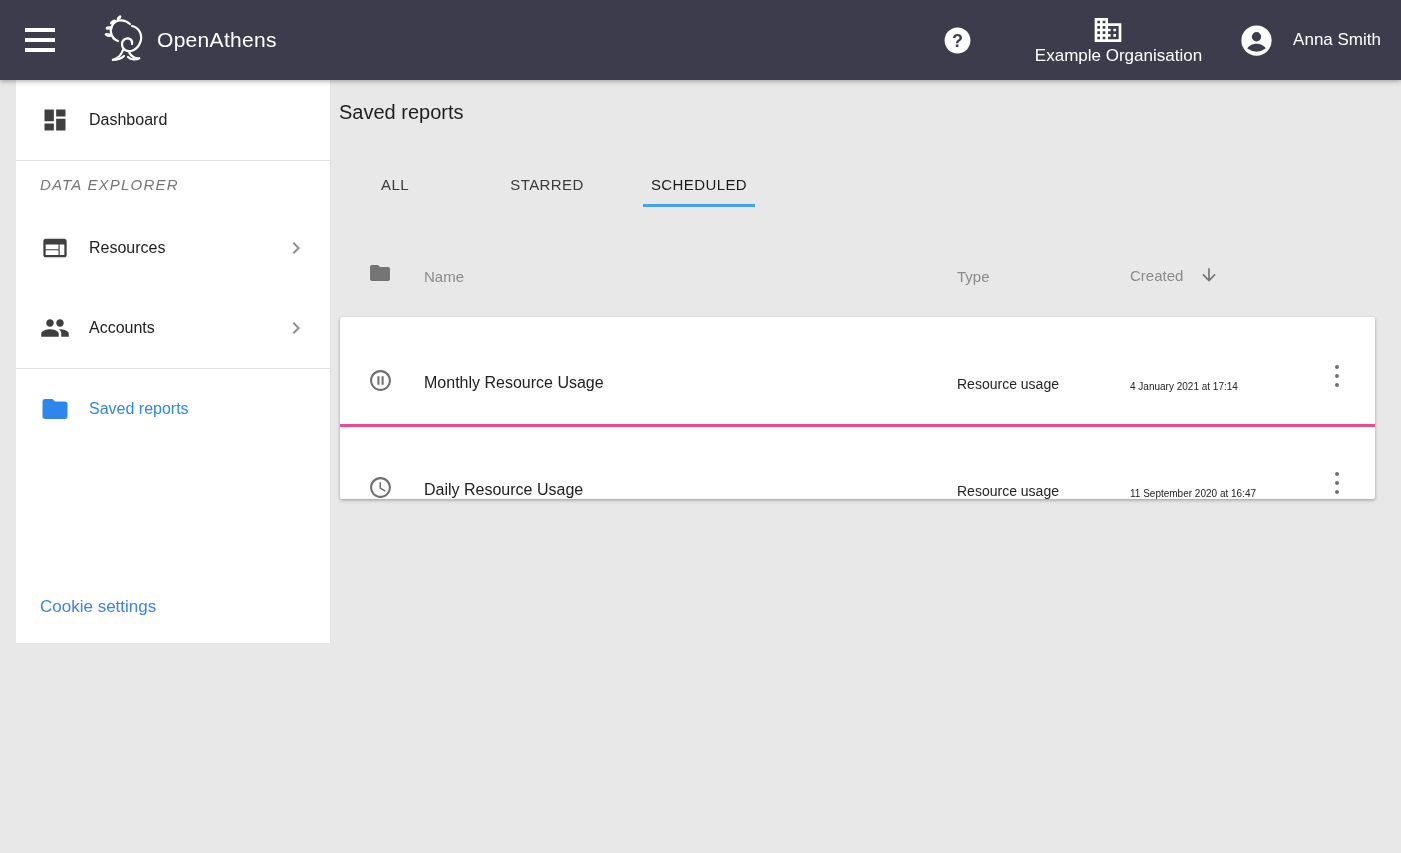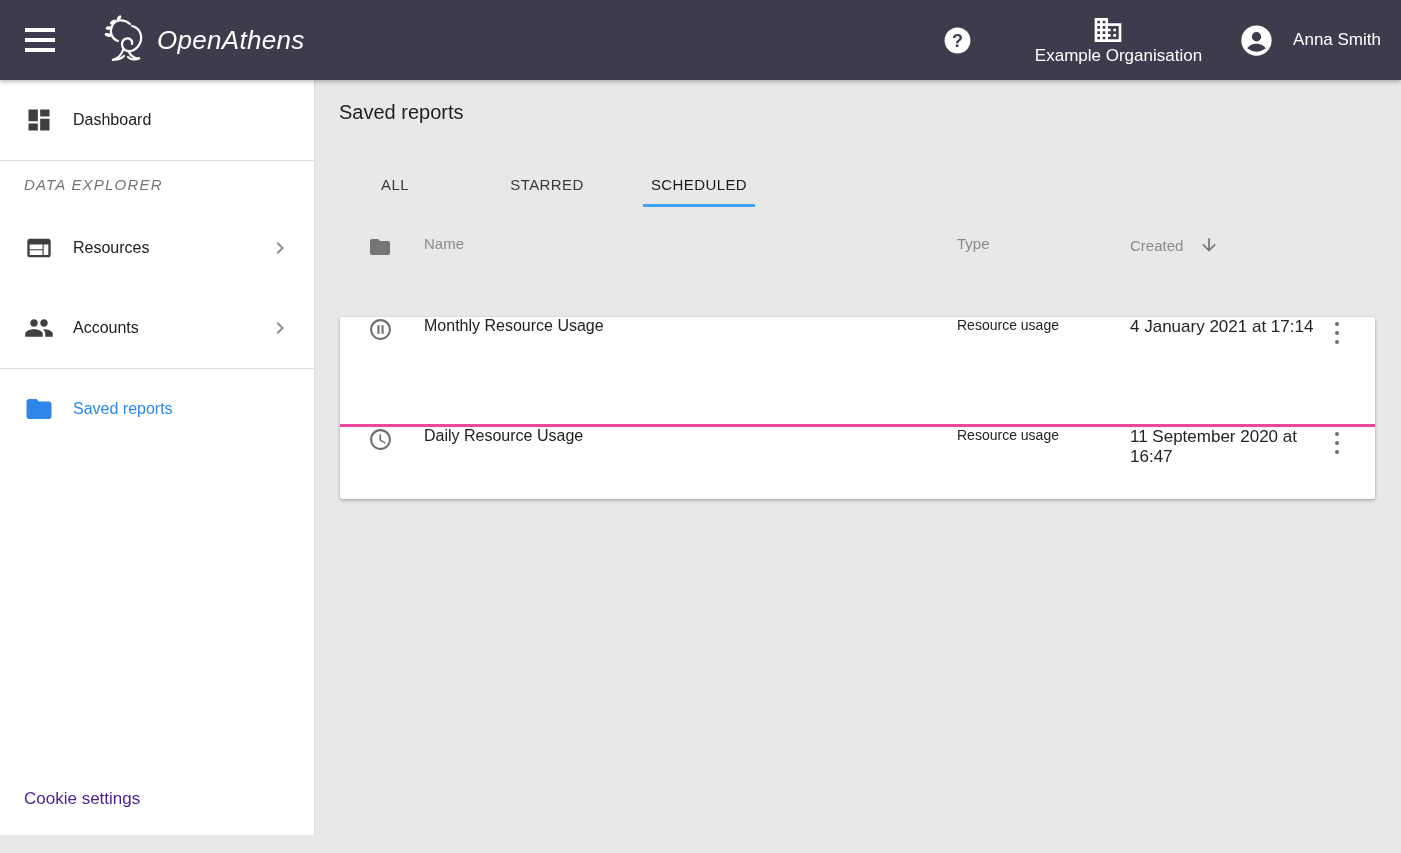--- a/index.html
+++ b/index.html
@@ -14,48 +14,48 @@
   .appbar {
     position:absolute; top:0; left:0; width:1401px; height:80px;
     background:#3d3c4c; display:flex; align-items:center;
     box-shadow:0 2px 4px rgba(0,0,0,.25);
     z-index:30; color:#fff;
   }
   .menu-btn { width:34px; height:24px; margin-left:25px; display:flex; flex-direction:column; justify-content:space-between; cursor:pointer; background:none; border:none; }
   .menu-btn span { display:block; height:4px; width:30px; background:#fff; }
   .brand { display:flex; align-items:center; margin-left:40px; }
   .brand svg { width:52px; height:56px; }
-  .brand-name { font-size:26px; font-weight:400; color:#fff; letter-spacing:.3px; margin-left:6px;font-style:italic; }
+  .brand-name { font-size:21px; font-weight:400; color:#fff; letter-spacing:.3px; margin-left:6px; }
   .appbar-right { margin-left:auto; display:flex; align-items:center; padding-right:20px; }
   .icon-btn { background:none; border:none; cursor:pointer; display:flex; align-items:center; }
   .help-btn { margin-right:42px; }
   .appbar-group { display:flex; align-items:center; }
   .appbar-group .glabel { font-size:17px; color:#fff; margin-left:20px; }
   .org-group { margin-right:38px;flex-direction:column; }
 
   
   .sidebar {
-    position:absolute; top:80px; left:0; width:315px; height:755px;
+    position:absolute; top:80px; left:16px; width:315px; height:563px;
     background:#fff; border-right:1px solid #dedede; z-index:10;
   }
   .side-item {
     height:80px; display:flex; align-items:center; padding:0 22px 0 24px;
     cursor:pointer; background:#fff;
   }
   .side-item .s-icon { width:30px; height:30px; display:flex; align-items:center; justify-content:center; flex:0 0 30px; }
   .side-item .s-label { font-size:16px; color:#212121; margin-left:19px; }
   .side-item.active .s-label { color:#2e86ec; }
   .chev { margin-left:auto; width:24px; height:24px; }
   .divider-h { height:1px; background:#e0e0e0; width:100%; }
   .section-label {
     height:47px; display:flex; align-items:center; padding:0 24px;
     color:#757575; font-size:15px; letter-spacing:1.2px;font-style:italic;
   }
   .cookie-settings {
-    position:absolute; left:24px; bottom:26px; font-size:17px; color:#4c1d95; cursor:pointer;
+    position:absolute; left:24px; bottom:26px; font-size:17px; color:#3b82f6; cursor:pointer;
     background:none; border:none; font-family:inherit;
   }
 
   
   .main {
     position:absolute; top:80px; left:315px; width:1086px; height:773px;
     background:#e8e8e8; padding:21px 27px 0 24px;
   }
   .page-title { font-size:20px; font-weight:500; color:#1f1f1f; }
 
@@ -64,39 +64,39 @@
     min-width:112px; height:46px; display:flex; align-items:center; justify-content:center;
     font-size:15px; letter-spacing:.4px; color:#3a3a3a; cursor:pointer;
     background:none; border:none; font-family:inherit; position:relative; padding:0 6px;
   }
   .tab.active { color:#1c1c1c; }
   .tab.active::after {
     content:""; position:absolute; left:0; right:0; bottom:0; height:3px; background:#42a1f0;
   }
 
   
-  .cols { display:flex; align-items:flex-start; }
+  .cols { display:flex; align-items:flex-end; }
   .cols .c-icon   { flex:0 0 24px; width:24px; height:24px; margin-left:28px; }
   .cols .c-name   { flex:0 0 533px; margin-left:32px; }
   .cols .c-type   { flex:0 0 173px; }
   .cols .c-created{ flex:0 0 195px; display:flex; align-items:center; }
   .cols .c-kebab  { flex:0 0 24px; margin-right:26px; display:flex; justify-content:center; }
 
   .table-head { height:50px; margin-top:28px; width:1035px; margin-left:1px; color:#8b8b8b; font-size:15px; }
   .table-head .c-created .sort-icon { margin-left:16px; }
 
   .card {
     width:1035px; margin-left:1px; margin-top:13px; background:#fff; border-radius:2px;
     box-shadow:0 1px 3px rgba(0,0,0,.22), 0 2px 4px rgba(0,0,0,.12);
   }
   .row { height:75px; cursor:pointer;margin-top:32px; }
   .row + .row { border-top:3px solid #ec4899; }
   .row .c-name { font-size:16px; color:#212121; }
   .row .c-type { font-size:14px; color:#242424; }
-  .row .c-created { font-size:17px; color:#242424; }
+  .row .c-created { font-size:10px; color:#242424; }
   .kebab-btn { background:none; border:none; cursor:pointer; width:24px; height:32px; display:flex; flex-direction:column; align-items:center; justify-content:center; }
   .kebab-btn i { display:block; width:4px; height:4px; border-radius:50%; background:#6f6f6f; margin:2.5px 0; }
 </style>
 </head>
 <body>
 
 <header class="appbar">
   <button class="menu-btn">
     <span></span>
       <span></span>

